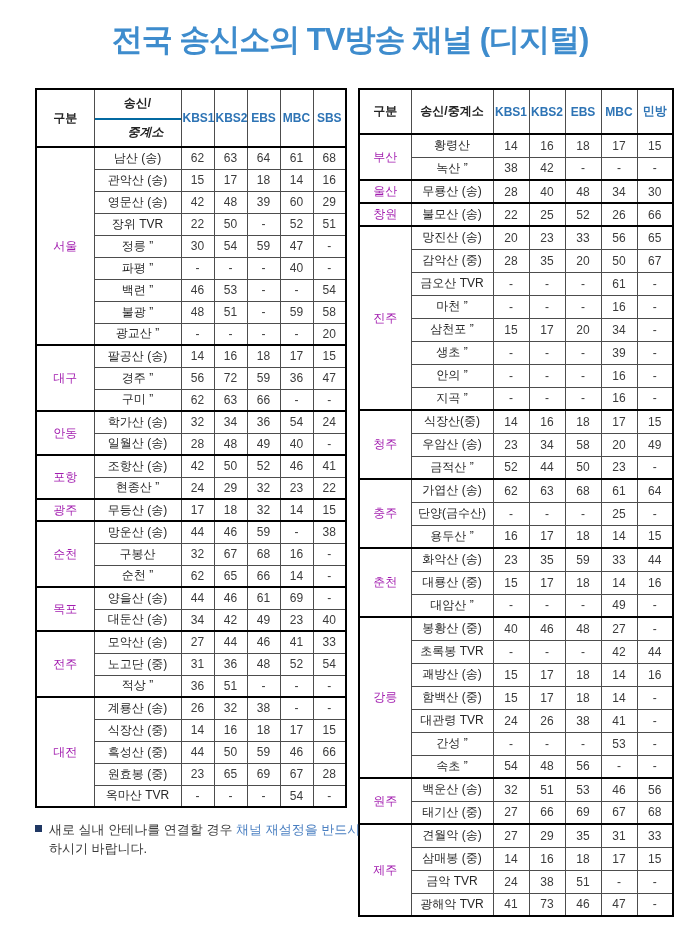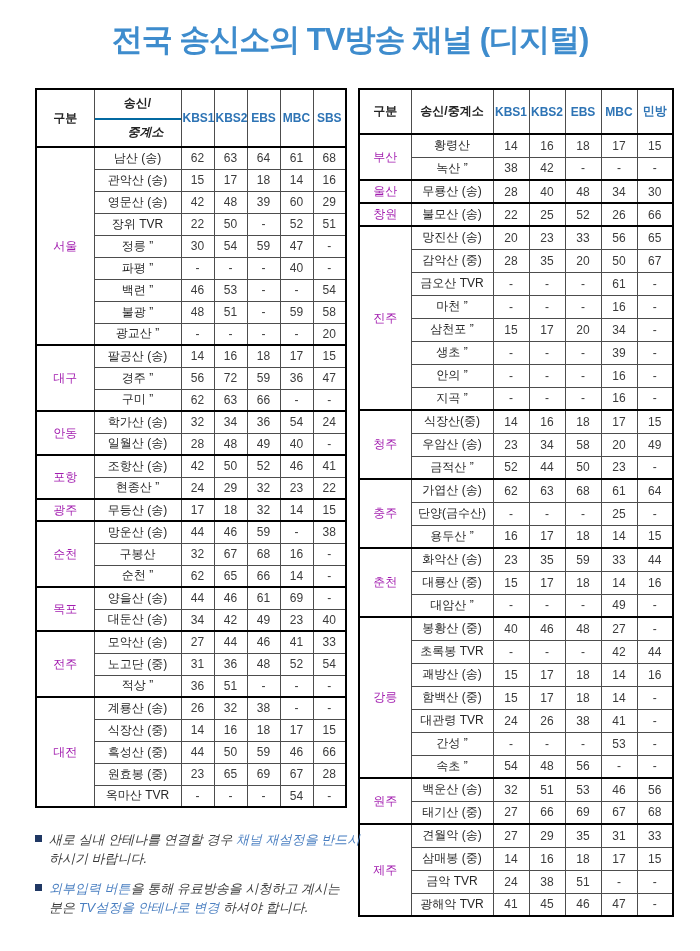--- a/index.html
+++ b/index.html
@@ -68,21 +68,21 @@
     padding:5px 0 6px 0;
   }
   .station-head .line2{padding:4px 0 5px 16px;font-style:italic;}
   .tbl-left tbody td{height:22px;}
   .tbl-right tbody td{height:23px;}
   tr.group-start td{border-top:2px solid var(--border-black);}
   td.region-cell{font-weight:400;color:#a21caf;}
   td.station-cell{color:#262626;}
   td.value-cell{color:#3b3b3b;}
 
-  .notes{margin-top:22px;width:328px;font-style:italic;}
+  .notes{margin-top:12px;width:328px;}
   .note{
     position:relative;
     padding-left:14px;
     width:328px;
     font-size:13px;
     line-height:19px;
     color:#3a3a3a;
     word-break:keep-all;
     margin-bottom:11px;
   }
@@ -374,21 +374,20 @@
               <td class="value-cell">-</td>
               <td class="value-cell">-</td>
               <td class="value-cell">-</td>
               <td class="value-cell">54</td>
               <td class="value-cell">-</td>
             </tr>
           </tbody>
         </table>
       <div class="notes" id="notes">
           <div class="note"><span class="bullet"></span><span class="seg-normal">새로 실내 안테나를 연결할 경우 </span><span class="seg-blue">채널 재설정을 반드시</span><span class="seg-normal"> 하시기 바랍니다.</span></div>
-          <div class="note"><span class="bullet"></span><span class="seg-blue">외부입력 버튼</span><span class="seg-normal">을 통해 유료방송을 시청하고 계시는 분은 </span><span class="seg-blue">TV설정을 안테나로 변경</span><span class="seg-normal"> 하셔야 합니다.</span></div>
         </div>
     </div>
     <div class="right-col">
       <table class="channel-table tbl-right" id="right-table">
           <colgroup>
             <col style="width: 52px;">
             <col style="width: 82px;">
             <col style="width: 36px;">
             <col style="width: 36px;">
             <col style="width: 36px;">
@@ -677,21 +676,21 @@
               <td class="station-cell">금악 TVR</td>
               <td class="value-cell">24</td>
               <td class="value-cell">38</td>
               <td class="value-cell">51</td>
               <td class="value-cell">-</td>
               <td class="value-cell">-</td>
             </tr>
             <tr>
               <td class="station-cell">광해악 TVR</td>
               <td class="value-cell">41</td>
-              <td class="value-cell">45</td>
+              <td class="value-cell">73</td>
               <td class="value-cell">46</td>
               <td class="value-cell">47</td>
               <td class="value-cell">-</td>
             </tr>
           </tbody>
         </table>
     </div>
   </div>
 </div>
 

